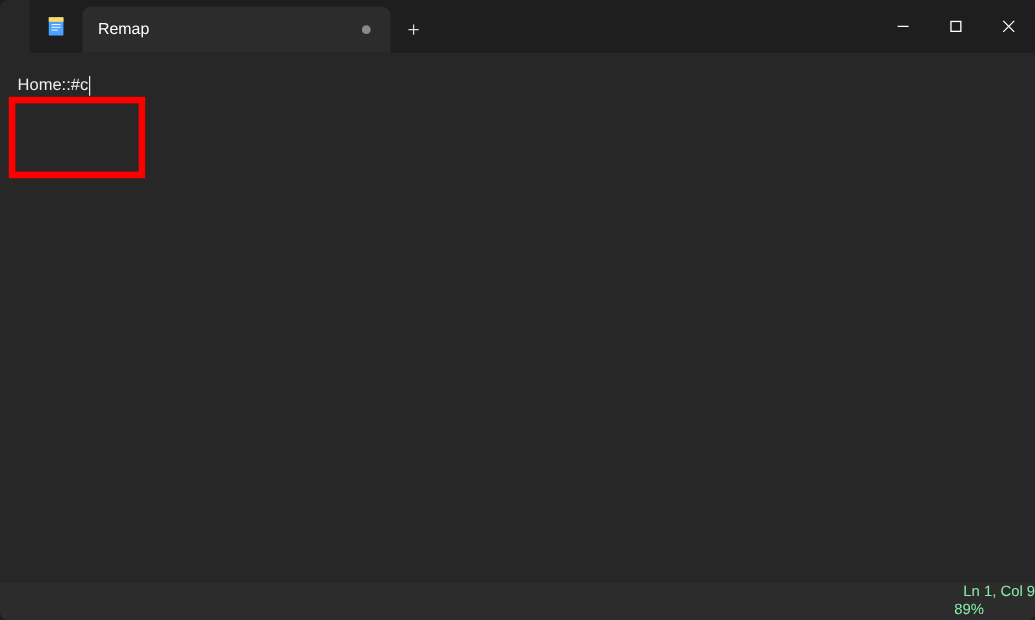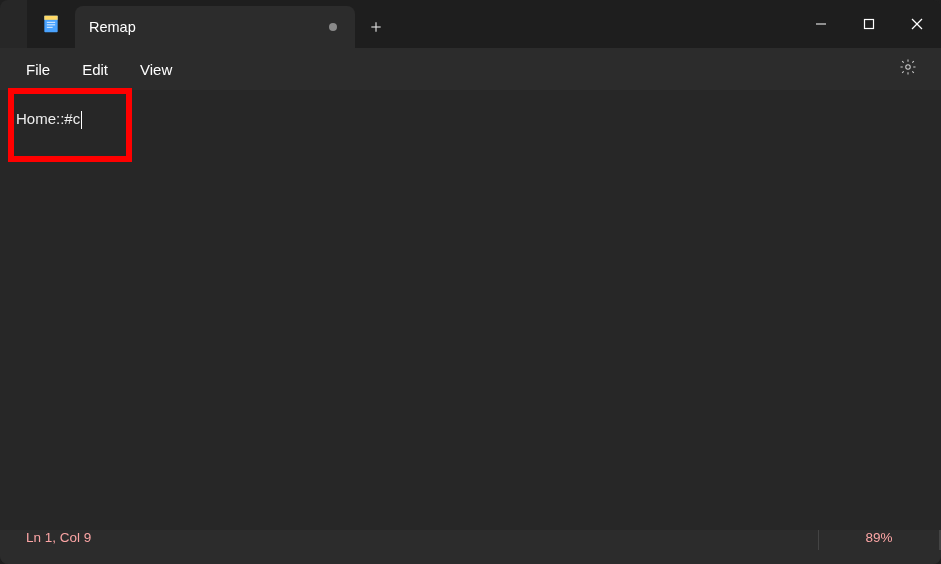--- a/index.html
+++ b/index.html
@@ -18,21 +18,21 @@
   .winbtn { width:48px; height:48px; display:flex; align-items:center; justify-content:center; }
   .winbtn svg { width:12px; height:12px; stroke:#fff; fill:none; stroke-width:1.2; }
   .menubar { height:42px; background:#2c2c2c; display:flex; align-items:center; padding:0 10px; }
   .menuitem { padding:6px 16px; font-size:15px; color:#fff; cursor:default;}
   .gear { margin-left:auto; padding:6px 14px;}
   .gear svg { width:18px; height:18px; stroke:#ccc; fill:none; stroke-width:1.4;}
   .editor { flex:1; background:#272727; position:relative; font-family:Consolas,monospace; font-size:15px; color:#eee; padding:20px 16px; }
   .highlight-box { position:absolute; left:8px; top:88px; width:124px; height:74px; border:6px solid #ff0000; pointer-events:none; z-index:5;}
   .text-line { position:relative; display:inline-block;}
   .caret { display:inline-block; width:1px; height:18px; background:#fff; vertical-align:middle; margin-left:1px;}
-  .statusbar { height:34px; background:#2c2c2c; display:flex; align-items:flex-start; font-size:13.5px; color:#fca5a5;}
+  .statusbar { height:34px; background:#2c2c2c; display:flex; align-items:flex-end; font-size:13.5px; color:#86efac;flex-direction:column;}
   .status-cell { padding:0 20px; }
   .sep { width:1px; height:20px; background:#444;}
   .status-left { flex:1; padding-left:26px;}
 </style>
 </head>
 <body>
 
 <div class="window">
 
   <div class="titlebar">
@@ -69,31 +69,20 @@
       </div>
       <div class="winbtn">
         <svg viewBox="0 0 12 12">
             <line x1="1" y1="1" x2="11" y2="11"></line>
             <line x1="11" y1="1" x2="1" y2="11"></line>
           </svg>
       </div>
     </div>
   </div>
 
-  <div class="menubar">
-    <div class="menuitem">File</div>
-    <div class="menuitem">Edit</div>
-    <div class="menuitem">View</div>
-    <div class="gear">
-      <svg viewBox="0 0 24 24">
-          <circle cx="12" cy="12" r="3"></circle>
-          <path d="M12 2v3M12 19v3M4.2 4.2l2.1 2.1M17.7 17.7l2.1 2.1M2 12h3M19 12h3M4.2 19.8l2.1-2.1M17.7 6.3l2.1-2.1"></path>
-        </svg>
-    </div>
-  </div>
 
   <div class="editor">
     <span class="text-line"><span>Home::#c</span><span class="caret"></span></span>
   </div>
 
   <div class="highlight-box"></div>
 
   <div class="statusbar">
     <div class="status-left">Ln 1, Col 9</div>
     <div class="sep"></div>

